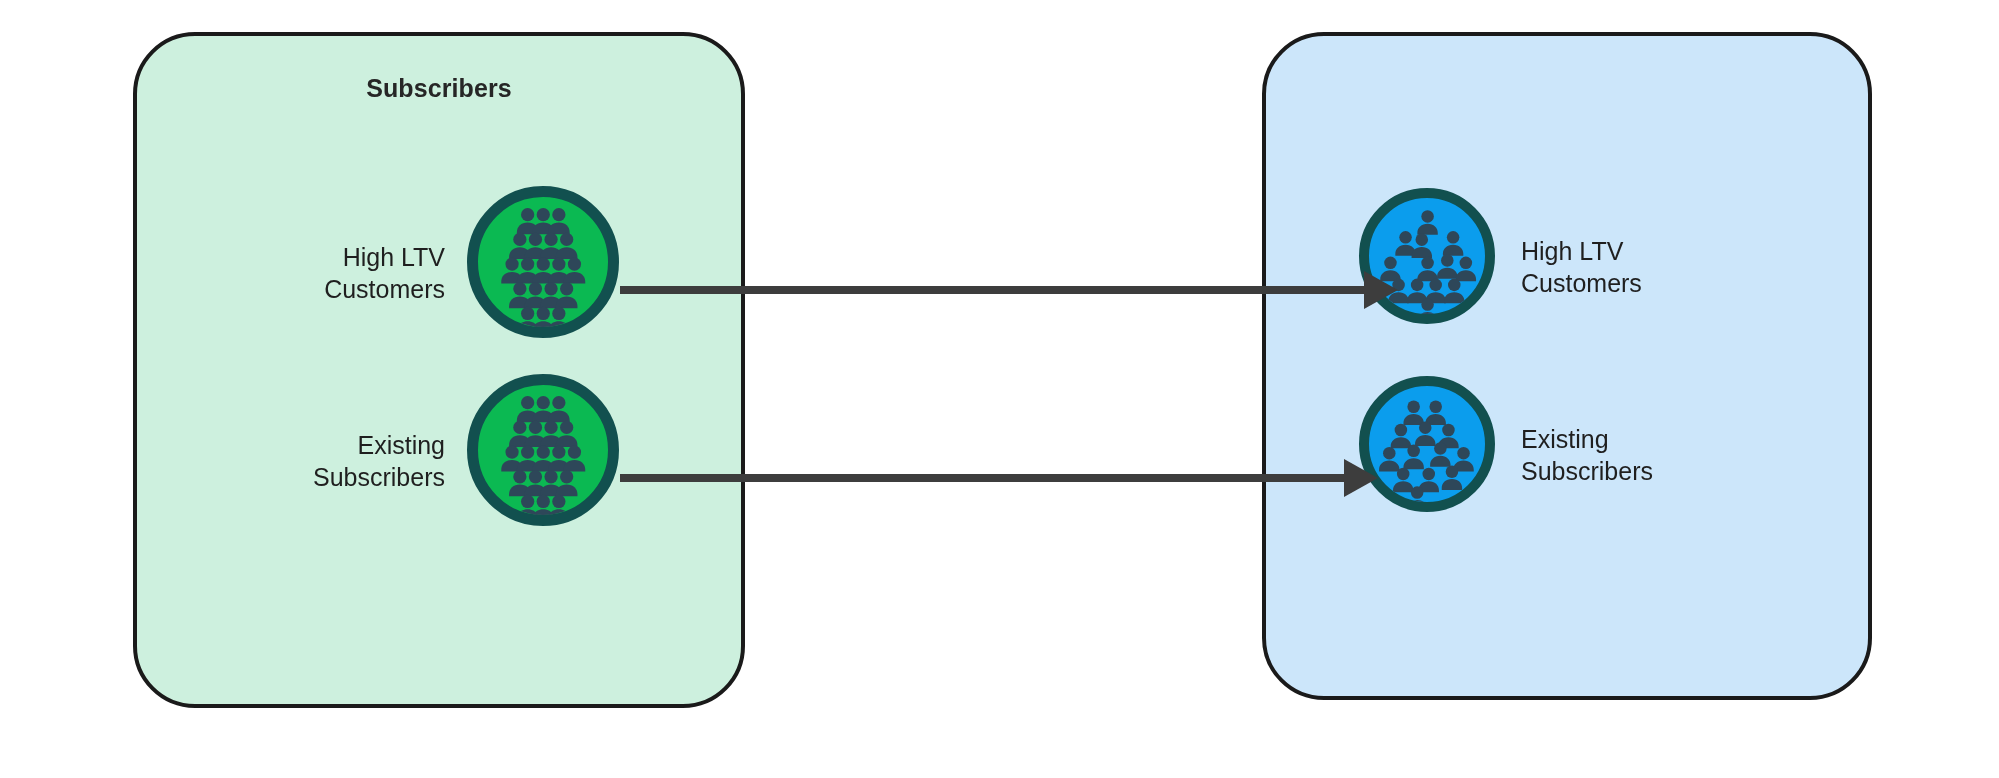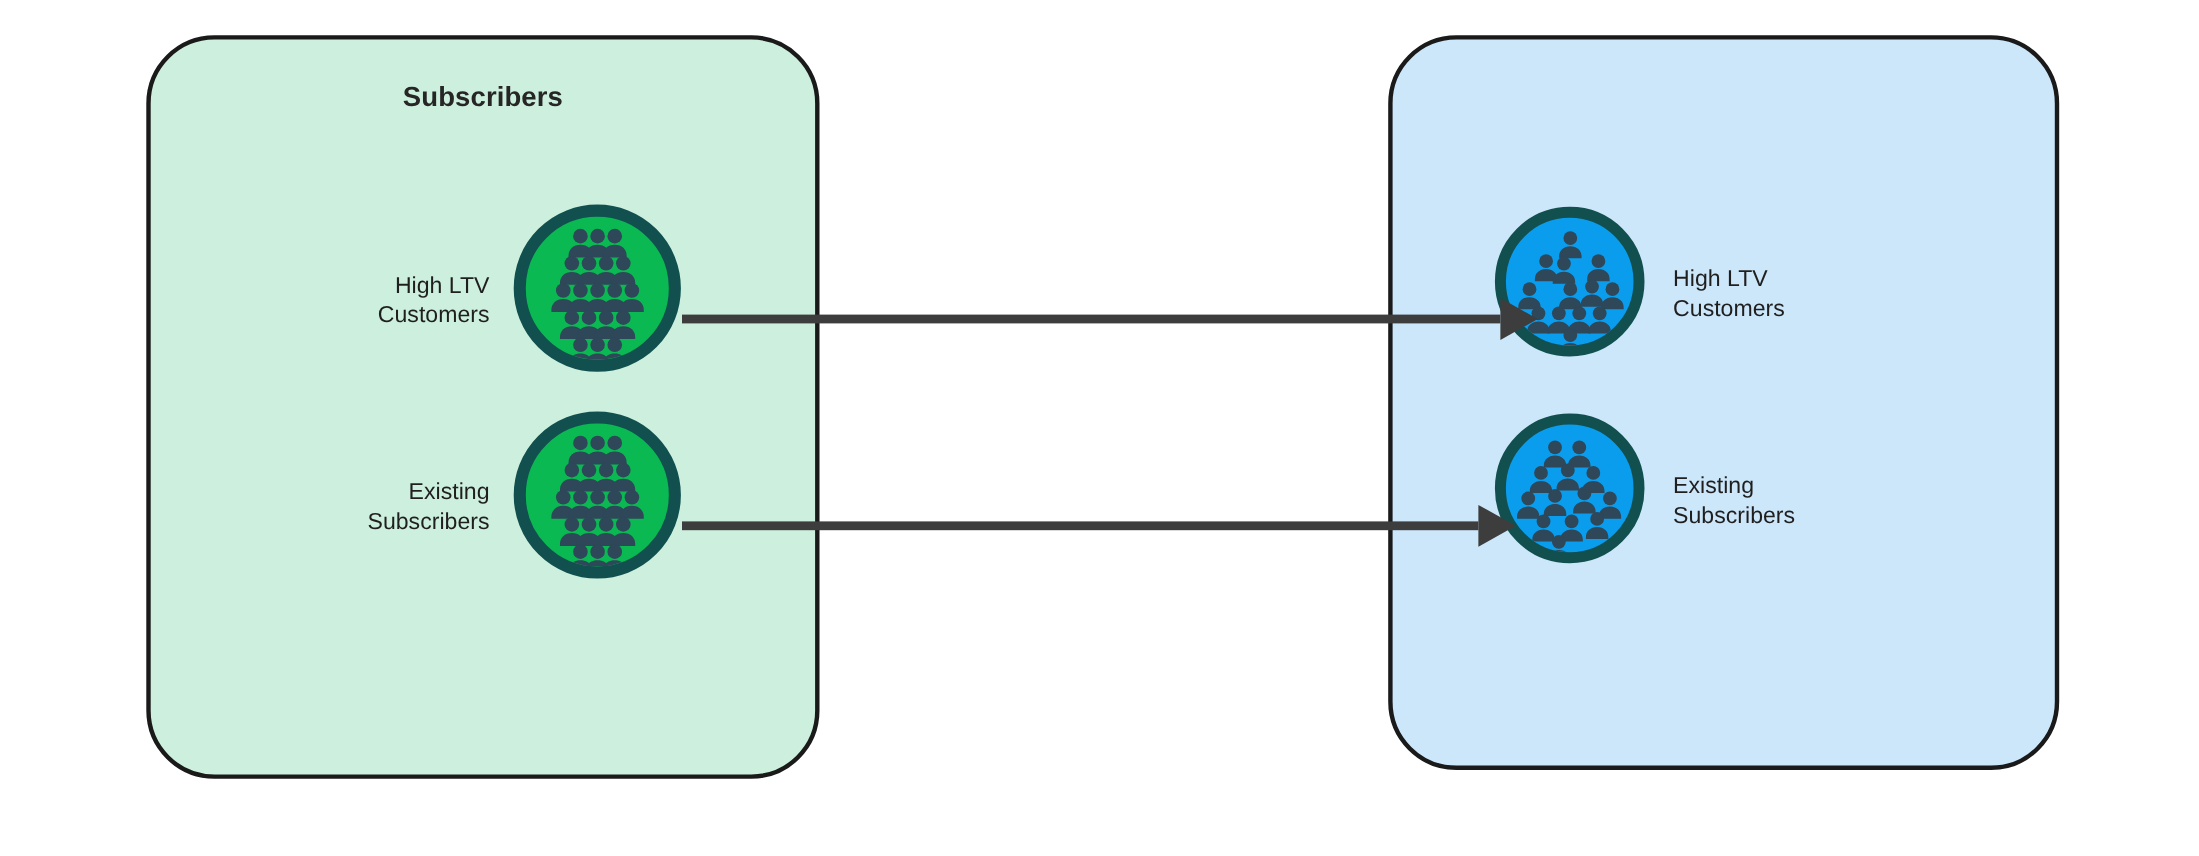--- a/index.html
+++ b/index.html
@@ -53,21 +53,21 @@
     letter-spacing: 0.1px;
   }
 
   
   .aud-group {
     position: absolute;
     display: flex;
     align-items: center;
   }
   .aud-label {
-    font-size: 21px;
+    font-size: 25px;
     line-height: 1.27;
     color: #1f1f1f;
     white-space: pre-line;
     margin-top: 24px;
   }
   .aud-label.right-align { text-align: right; }
   .aud-label.left-align  { text-align: left; }
 
   
   #group-adv-highltv   { left: 90px;  top: 150px; }

